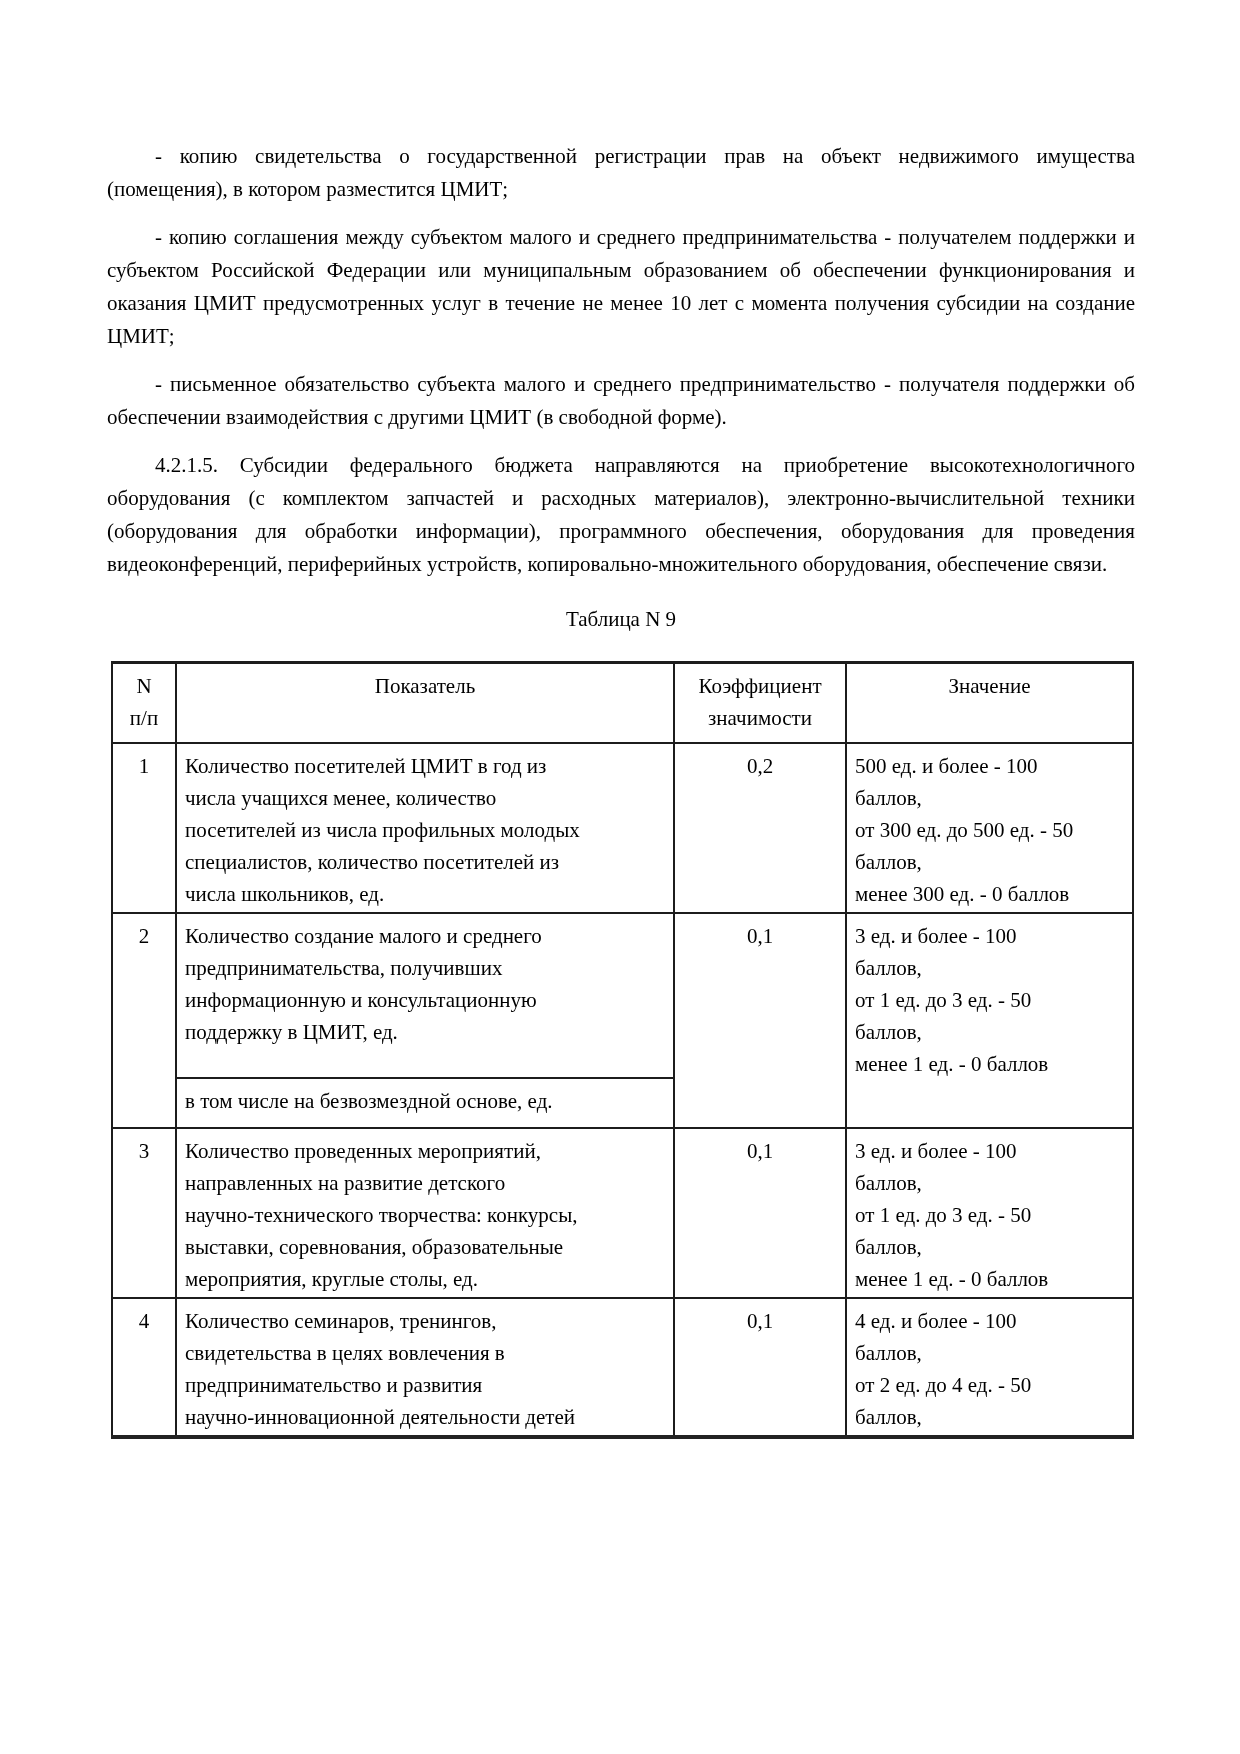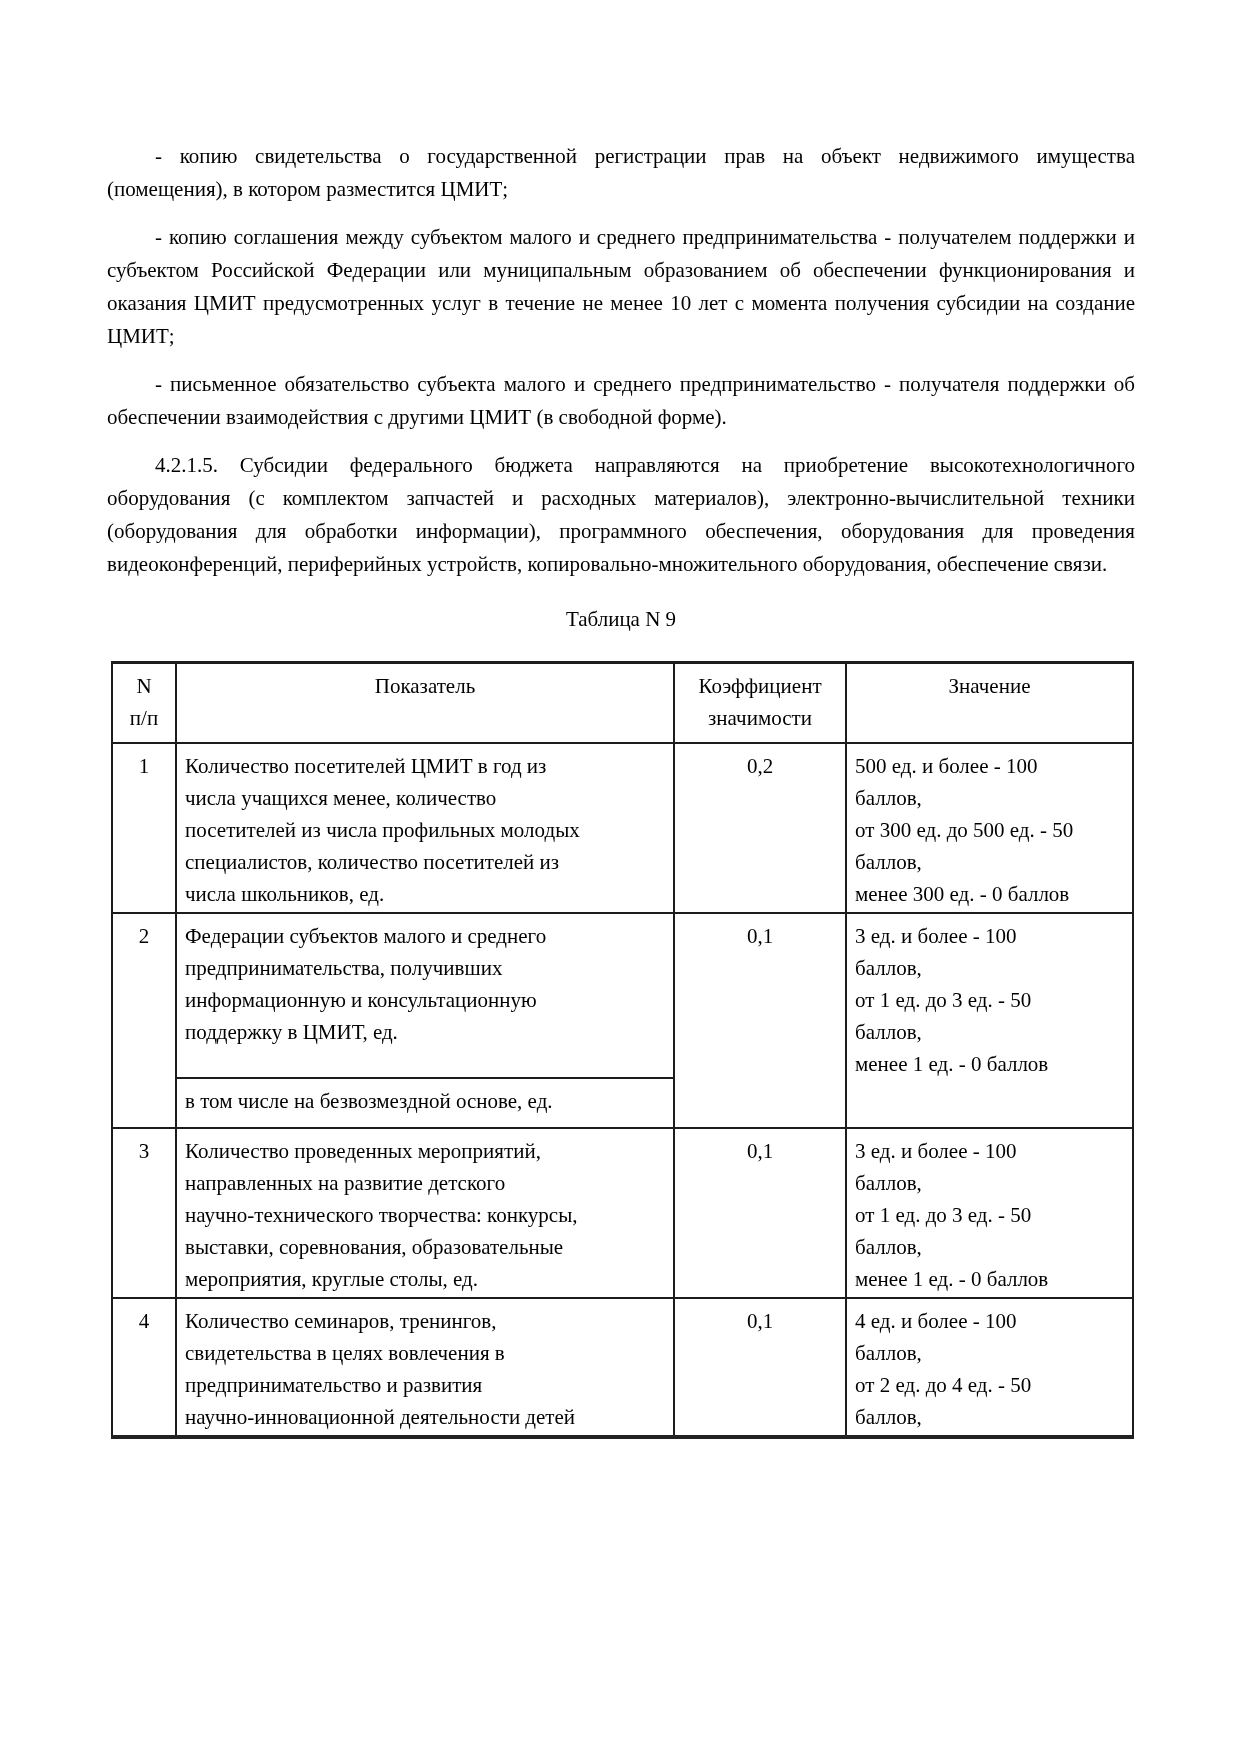--- a/index.html
+++ b/index.html
@@ -83,21 +83,21 @@
         <td class="c-coef">0,2</td>
         <td class="c-val">500 ед. и более - 100
 баллов,
 от 300 ед. до 500 ед. - 50
 баллов,
 менее 300 ед. - 0 баллов</td>
       </tr>
 
       <tr style="height:165px">
         <td class="c-num" rowspan="2">2</td>
-        <td class="c-ind">Федерации субъектов малого и среднего
+        <td class="c-ind">Количество создание малого и среднего
 предпринимательства, получивших
 информационную и консультационную
 поддержку в ЦМИТ, ед.</td>
         <td class="c-coef" rowspan="2">0,1</td>
         <td class="c-val" rowspan="2">3 ед. и более - 100
 баллов,
 от 1 ед. до 3 ед. - 50
 баллов,
 менее 1 ед. - 0 баллов</td>
       </tr>

